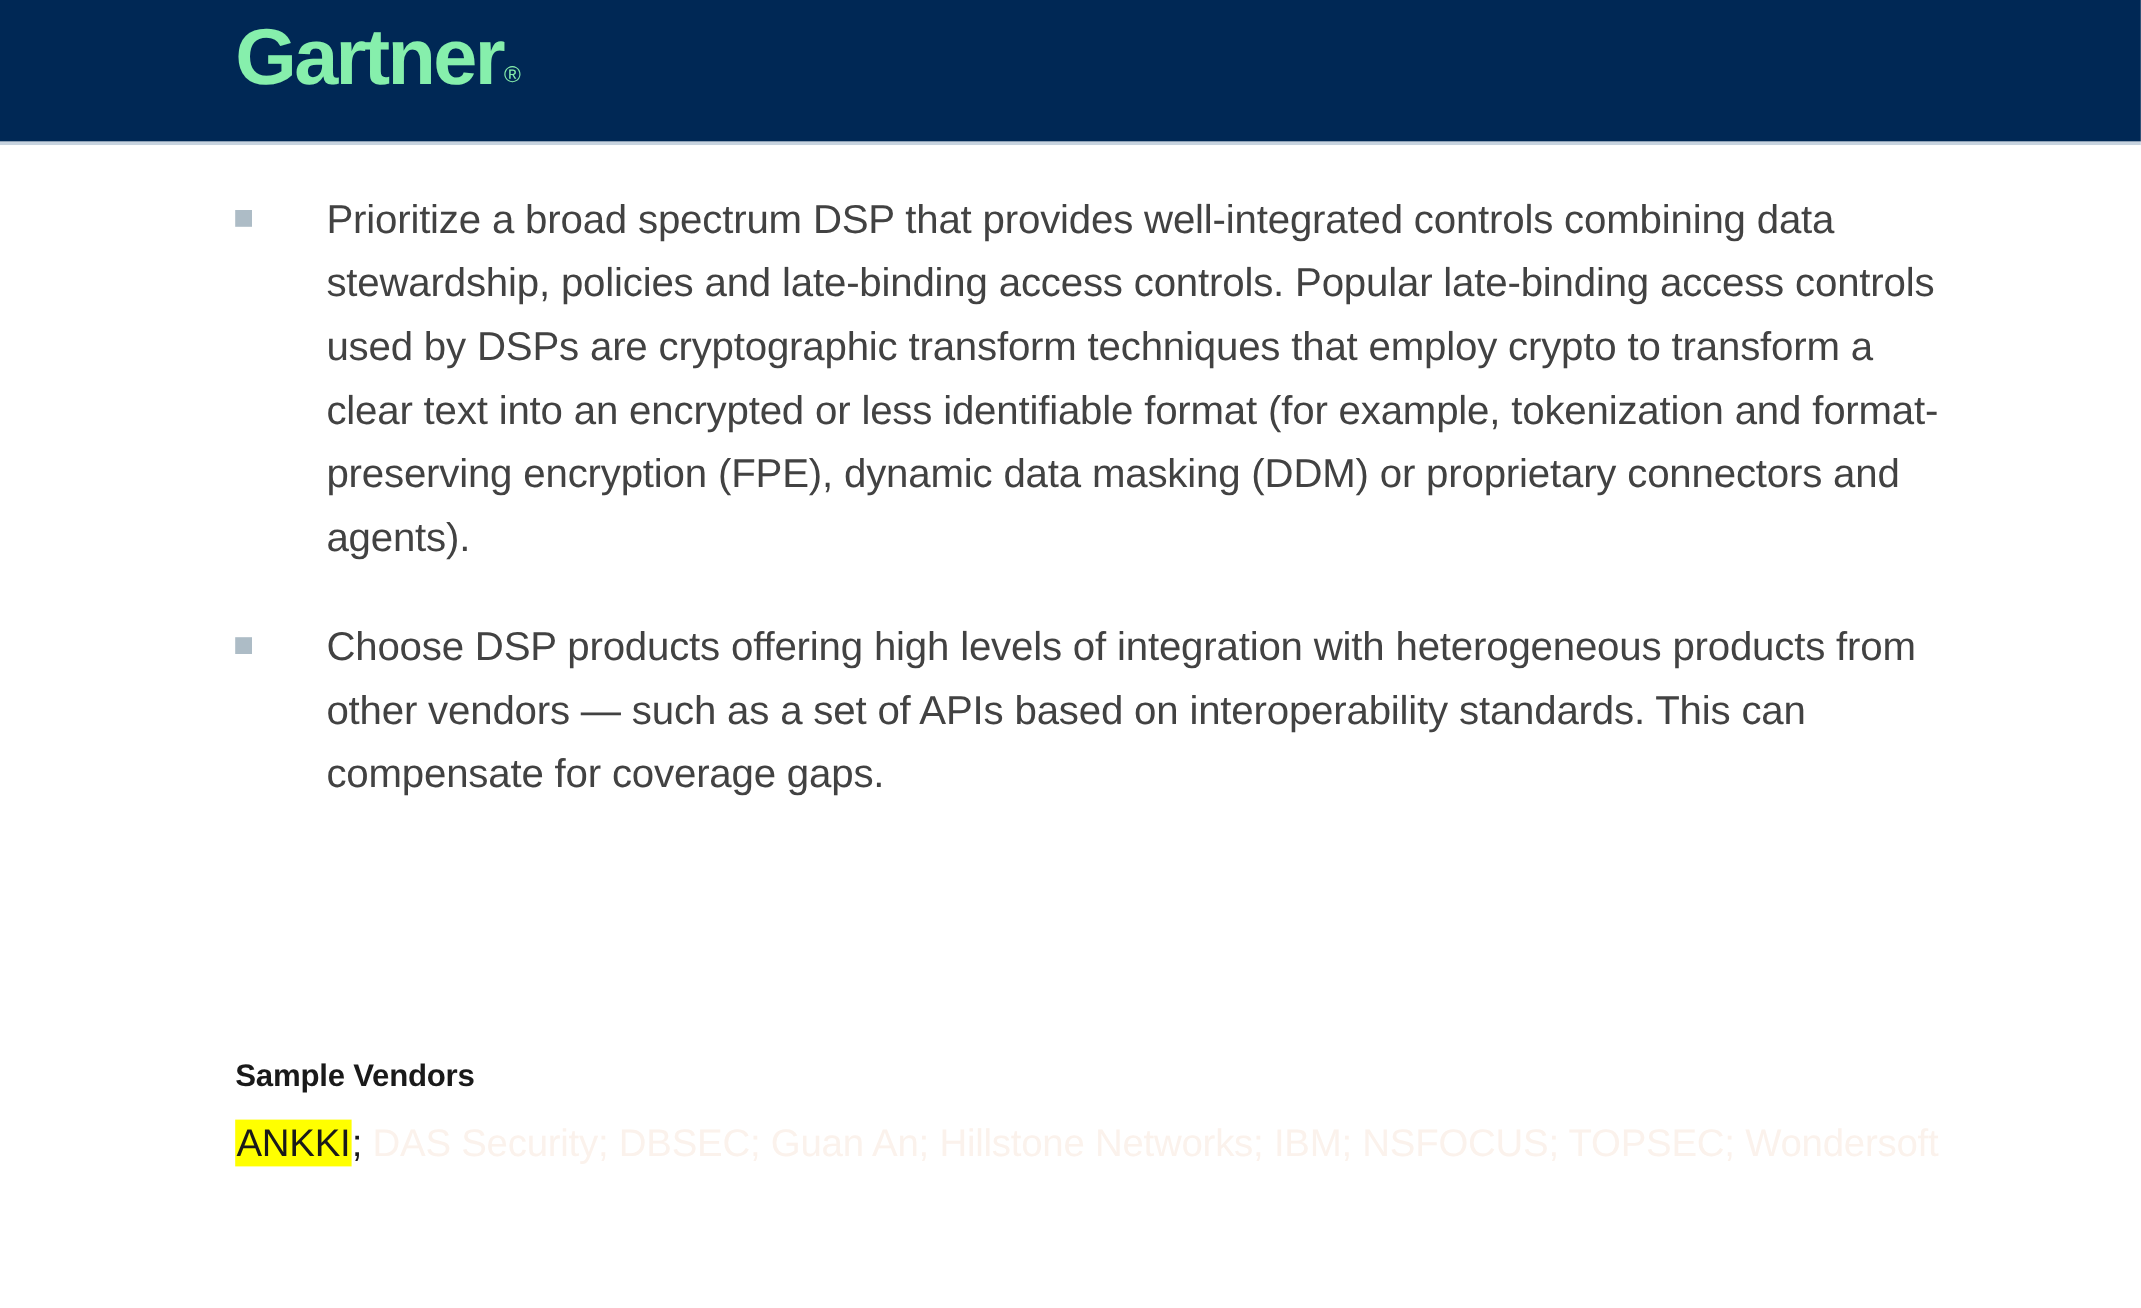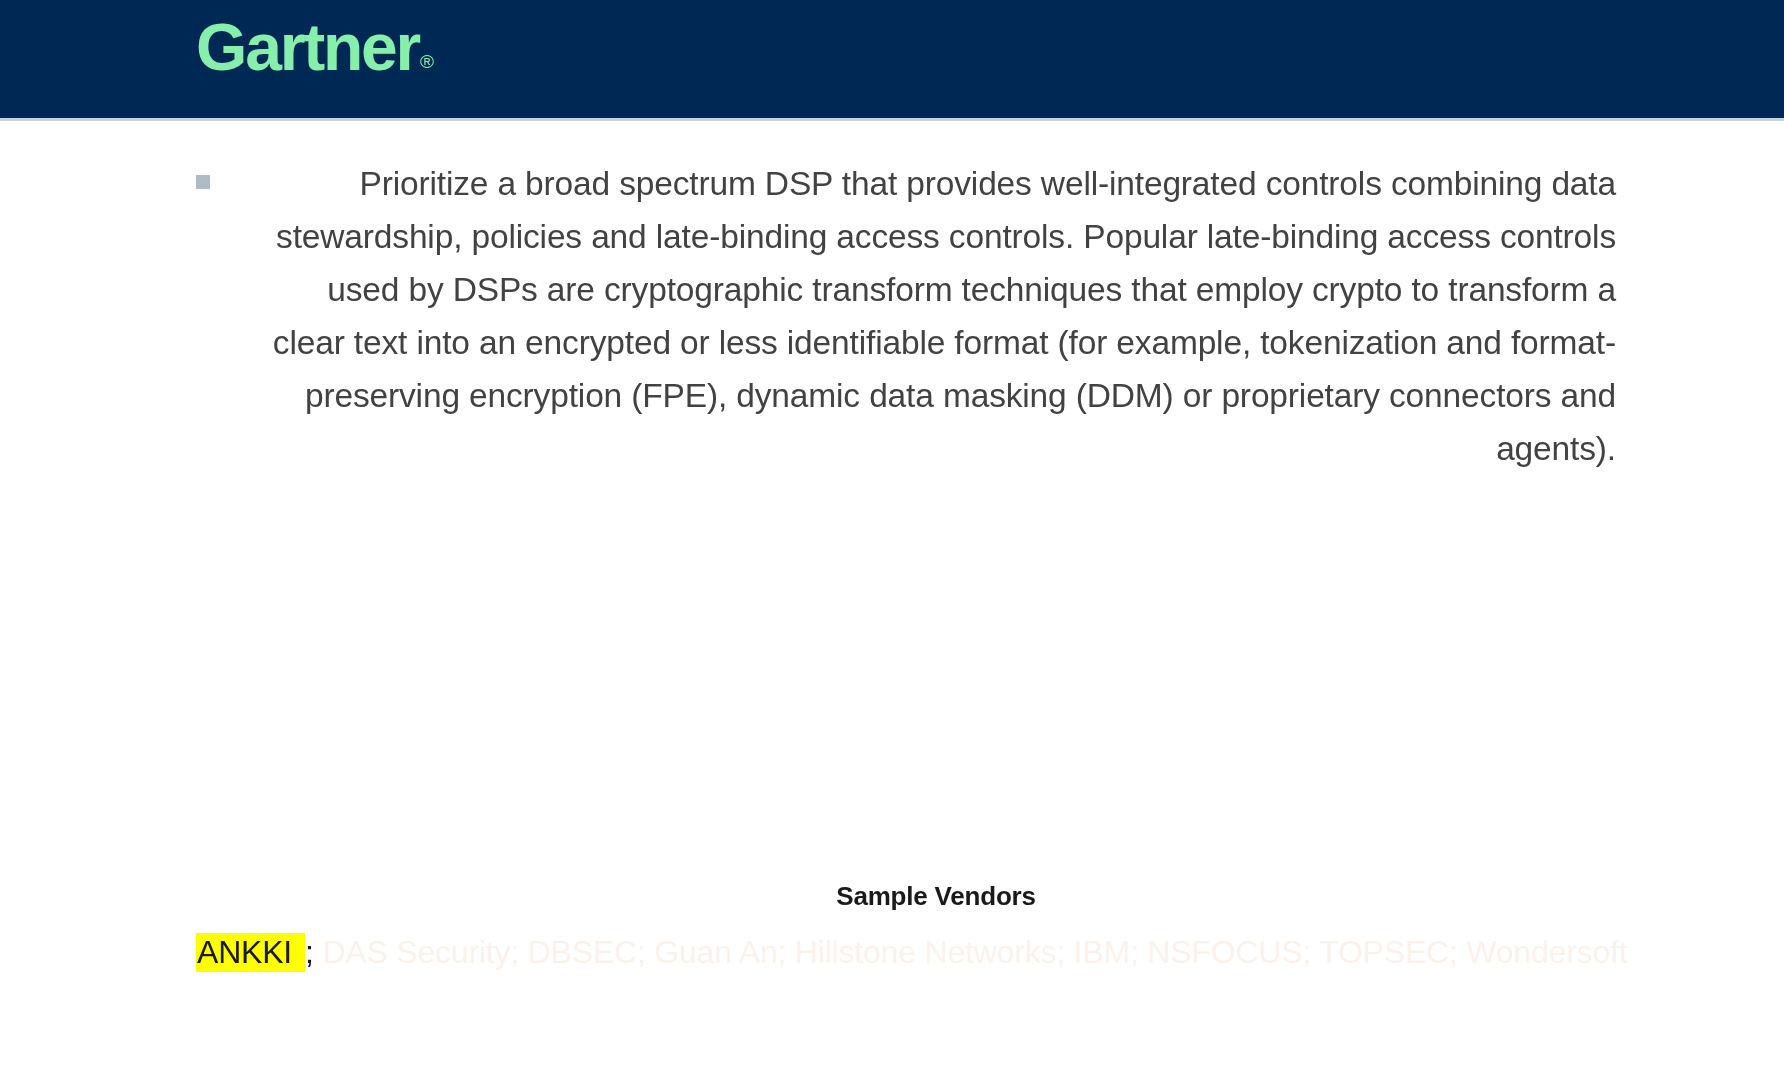--- a/index.html
+++ b/index.html
@@ -89,51 +89,49 @@
   }
 
   .bullet-text {
     flex: 1 1 auto;
     color: #424242;
     font-size: 33.5px;
     line-height: 53px;
     font-family: "Liberation Sans", sans-serif;
     font-weight: normal;
     letter-spacing: -0.15px;
-    text-align: right;
   }
 
   
   .vendors-block {
     position: absolute;
     left: 196px;
     top: 755px;
     width: 1480px;
   }
   .vendors-heading {
     color: #1a1a1a;
     font-size: 26px;
     font-weight: bold;
     font-family: "Liberation Sans", sans-serif;
     line-height: 40px;
     letter-spacing: -0.2px;
     margin-bottom: 10px;
-    text-align: center;
   }
   .vendors-line {
     font-size: 32px;
     line-height: 52px;
     font-family: "Liberation Sans", sans-serif;
     letter-spacing: -0.2px;
     color: #fbf2ec;
   }
   .vendor-highlight {
     background: #ffff00;
     color: #1a1a1a;
-    padding: 1px 13px 2px 1px;
+    padding: 1px 1px 2px 1px;
   }
   .vendor-sep-dark {
     color: #1a1a1a;
   }
   .vendor-faded {
     color: #fbf2ec;
   }
 </style>
 </head>
 <body>
@@ -146,20 +144,24 @@
 <div class="slide-body">
 
   <div class="bullet-list">
 
     <div class="bullet-row">
       <div class="bullet-marker"></div>
       <div class="bullet-text">Prioritize a broad spectrum DSP that provides well-integrated controls combining data stewardship, policies and late-binding access controls. Popular late-binding access controls used by DSPs are cryptographic transform techniques that employ crypto to transform a clear text into an encrypted or less identifiable format (for example, tokenization and format-preserving encryption (FPE), dynamic data masking (DDM) or proprietary connectors and agents).</div>
     </div>
 
 
+    <div class="bullet-row">
+      <div class="bullet-marker"></div>
+      <div class="bullet-text">Choose DSP products offering high levels of integration with heterogeneous products from other vendors — such as a set of APIs based on interoperability standards. This can compensate for coverage gaps.</div>
+    </div>
 
   </div>
 
   <div class="vendors-block">
     <div class="vendors-heading">Sample Vendors</div>
     <div class="vendors-line"><span class="vendor-highlight">ANKKI</span><span class="vendor-sep-dark">;</span><span class="vendor-faded"> DAS Security; DBSEC; Guan An; Hillstone Networks; IBM; NSFOCUS; TOPSEC; Wondersoft</span></div>
   </div>
 
 </div>
 

